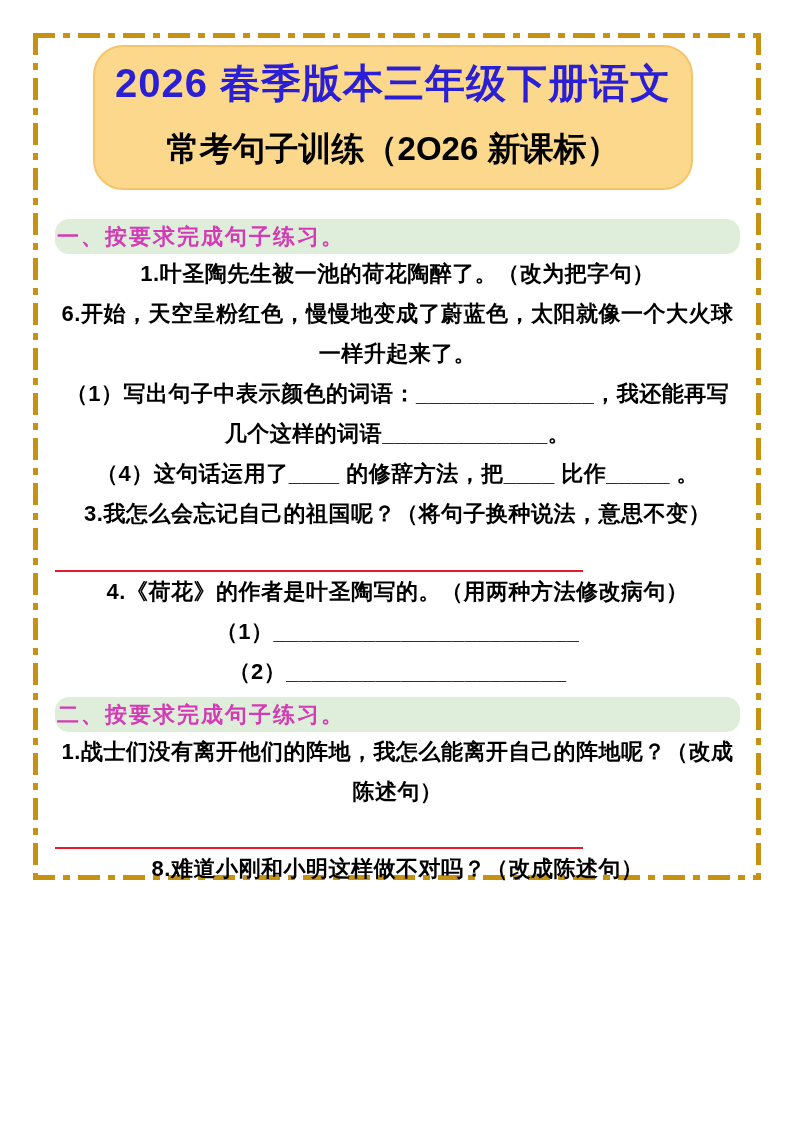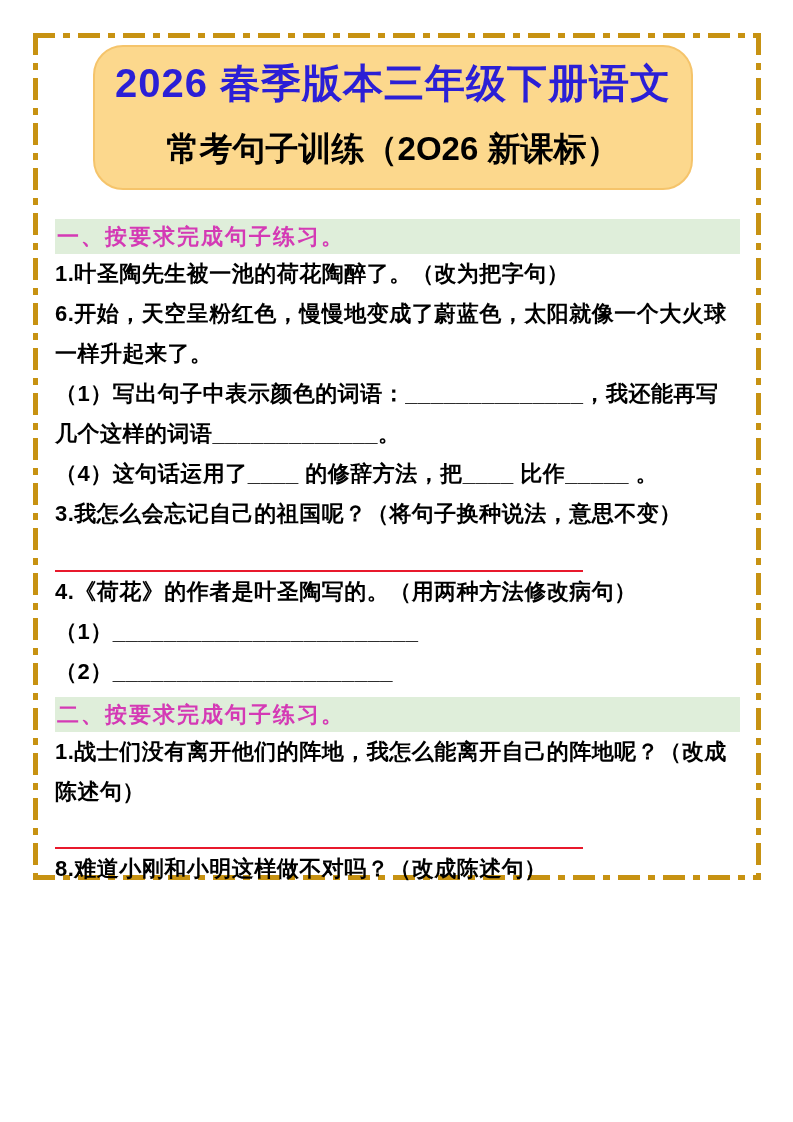--- a/index.html
+++ b/index.html
@@ -25,25 +25,25 @@
     color:#2b1fd6; letter-spacing:1px; white-space:nowrap;
   }
   .title-sub {
     margin-top:22px; font-size:33px; line-height:40px; font-weight:bold;
     color:#000000; white-space:nowrap;
   }
 
   .content { position:absolute; left:55px; top:219px; width:685px; }
   .section-bar {
     height:35px; line-height:35px; background:#dfeeda; color:#d43ab5;
-    font-size:22px; font-weight:bold; letter-spacing:2px; padding-left:2px;
+    font-size:22px; font-weight:bold; letter-spacing:2px; padding-left:2px;border-radius:14px;
   }
   p.line {
     margin:0; font-size:22px; line-height:40px; font-weight:bold;
-    color:#000000; letter-spacing:0.5px; word-break:break-all;
+    color:#000000; letter-spacing:0.5px; word-break:break-all;text-align:center;
   }
   .answer-line { height:2px; background:#e8192c; width:528px; }
   .answer-line.pink { background:#d9808c; width:535px; }
 
   .mt3{margin-top:5px}.mt6{margin-top:6px}.mt8{margin-top:8px}.mt10{margin-top:10px}
   .mt12{margin-top:12px}.mt15{margin-top:15px}.mt2{margin-top:2px}
   .mt32{margin-top:32px}.mt35{margin-top:35px}.mt36{margin-top:36px}.mt50{margin-top:50px}
 
   .footer {
     position:absolute; left:0; right:0; top:1094px; text-align:center;

